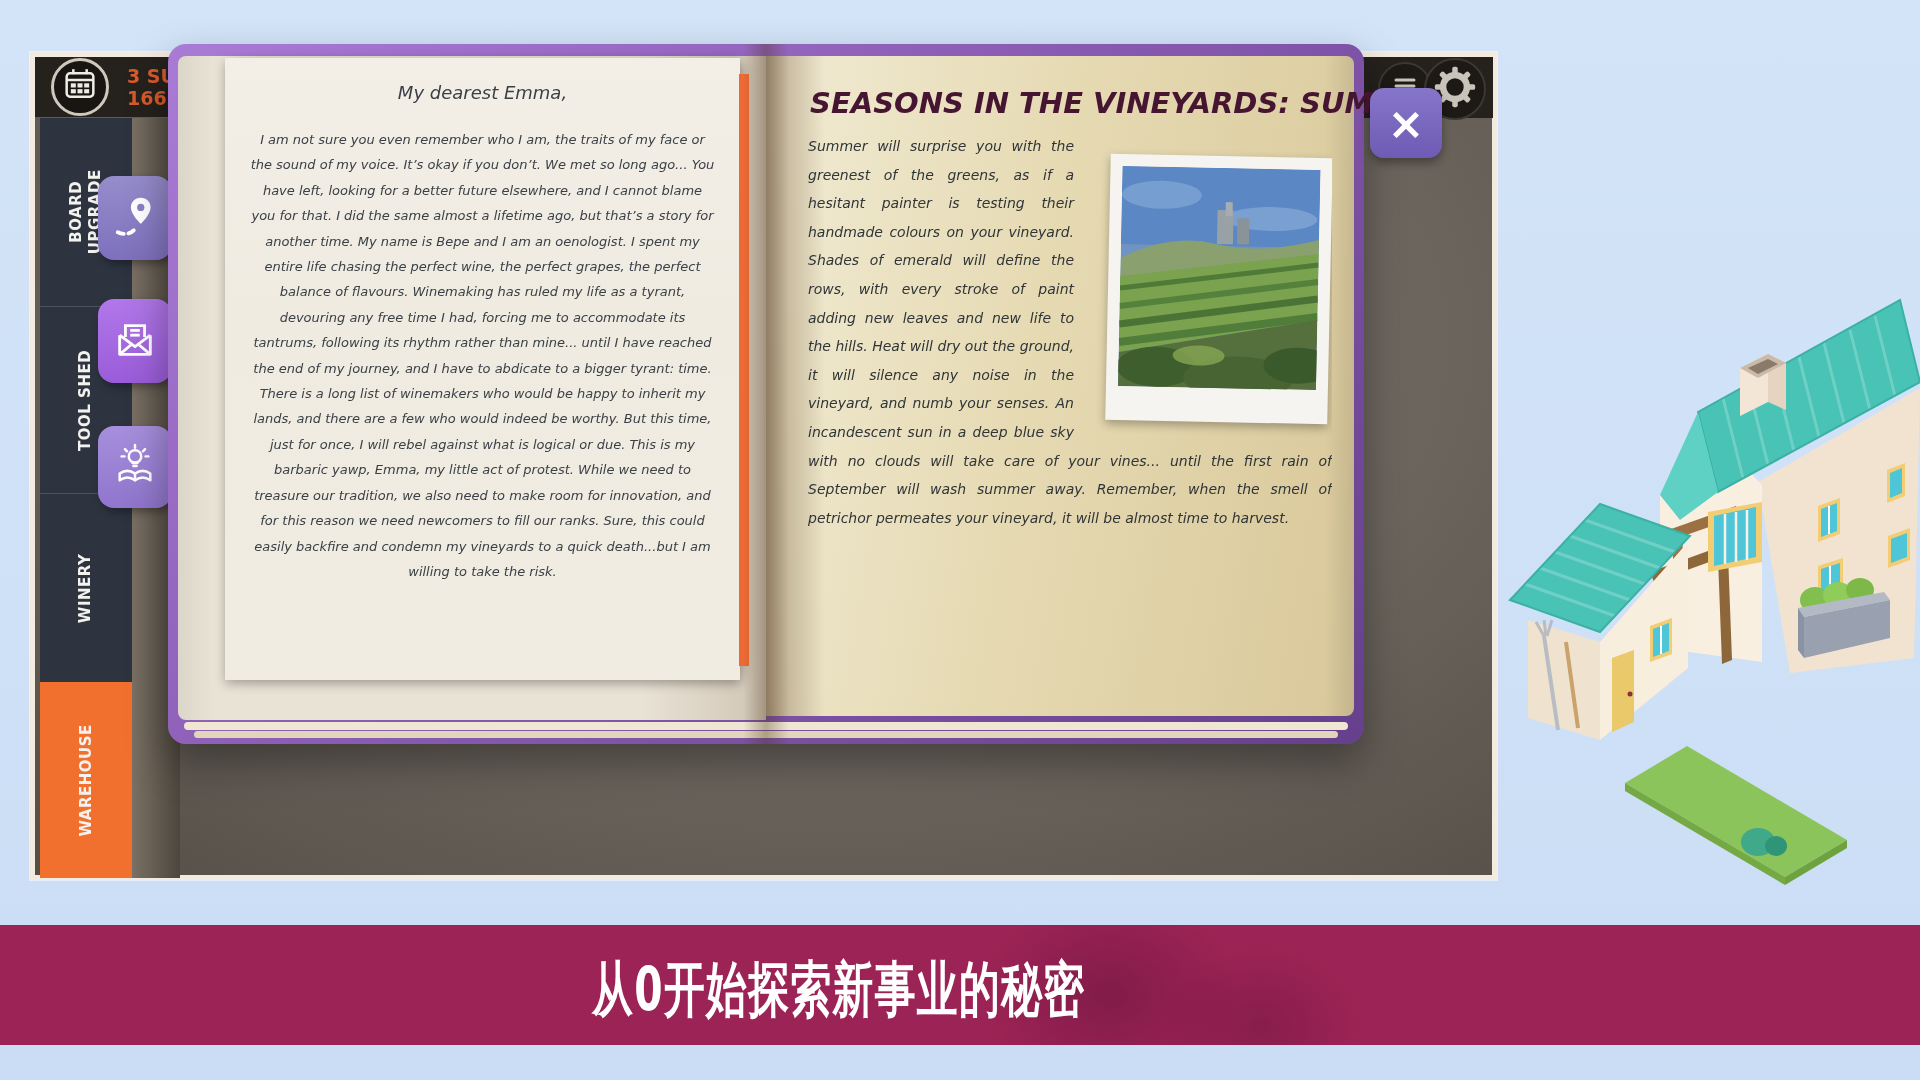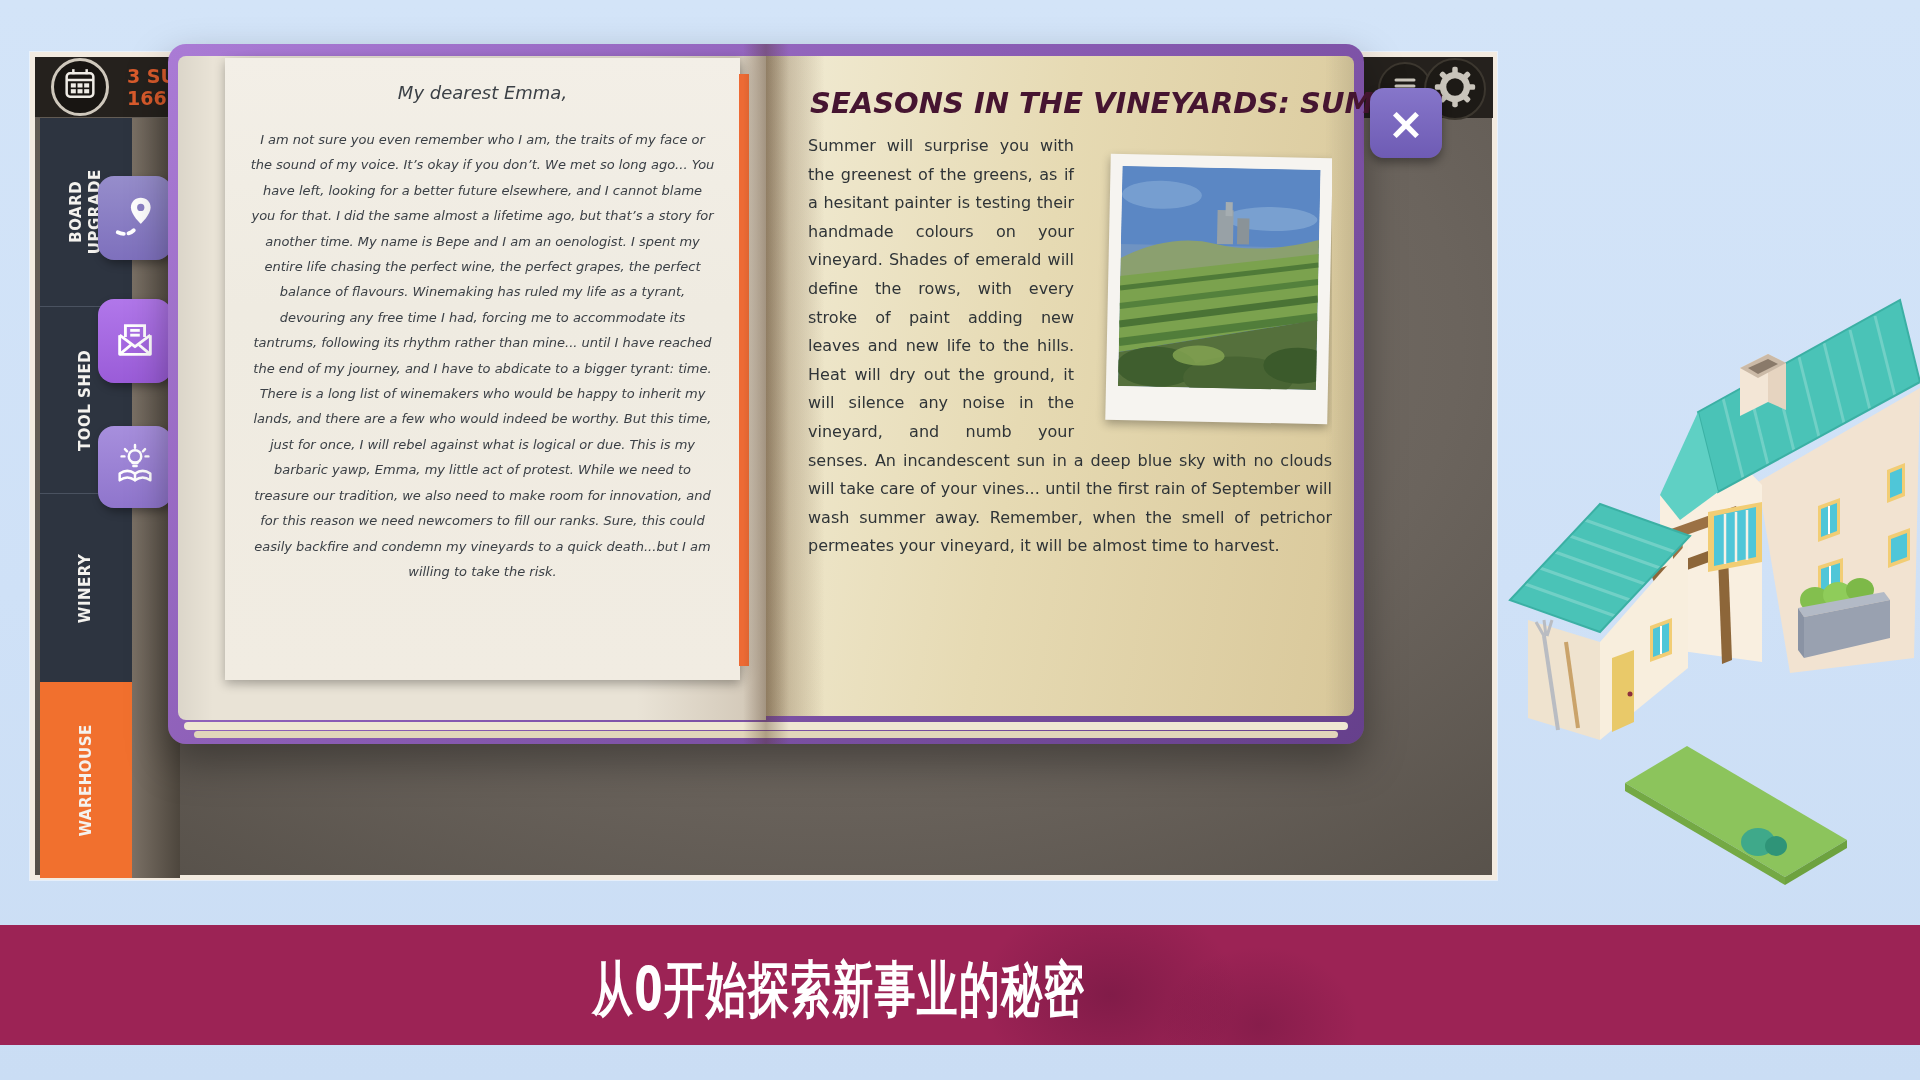--- a/index.html
+++ b/index.html
@@ -65,21 +65,21 @@
     background:linear-gradient(180deg,#f3efe7 0%, #efebe1 40%, #f1ece2 100%);
     box-shadow:0 4px 10px rgba(0,0,0,.28), 10px 0 16px -8px rgba(0,0,0,.20);
     padding:24px 24px 0 24px; text-align:center; color:#3b4046; font-style:italic; overflow:hidden; }
   .letter .salutation { font-size:18px; margin-bottom:24px; }
   .letter p { font-size:13px; line-height:25.4px; }
 
   
   .article-title { position:absolute; left:44px; top:30px; width:540px; z-index:2;
     font-size:29px; font-weight:bold; font-style:italic; color:#461531; letter-spacing:0; white-space:nowrap; }
   .article-body { position:absolute; left:42px; top:76px; width:524px; height:572px; z-index:2;
-    font-size:16px; line-height:28.6px; color:#2f3437; text-align:justify; overflow:hidden; }
+    font-size:14px; line-height:28.6px; font-style:italic; color:#2f3437; text-align:justify; overflow:hidden; }
   .photo { float:right; width:222px; height:266px; margin:24px 2px 16px 34px;
     background:#f6f4f0; box-shadow:0 4px 10px rgba(0,0,0,.3); padding:12px 12px 34px 12px; transform:rotate(1.2deg); }
   .photo svg { display:block; width:198px; height:220px; }
 
   
   .close-btn { position:absolute; left:1370px; top:88px; width:72px; height:70px; border-radius:14px;
     background:linear-gradient(180deg,#8676ca,#6e5bb4); box-shadow:0 5px 10px rgba(0,0,0,.35);
     display:flex; align-items:center; justify-content:center; color:#fff; font-size:44px; font-weight:bold; z-index:20; }
 
   

